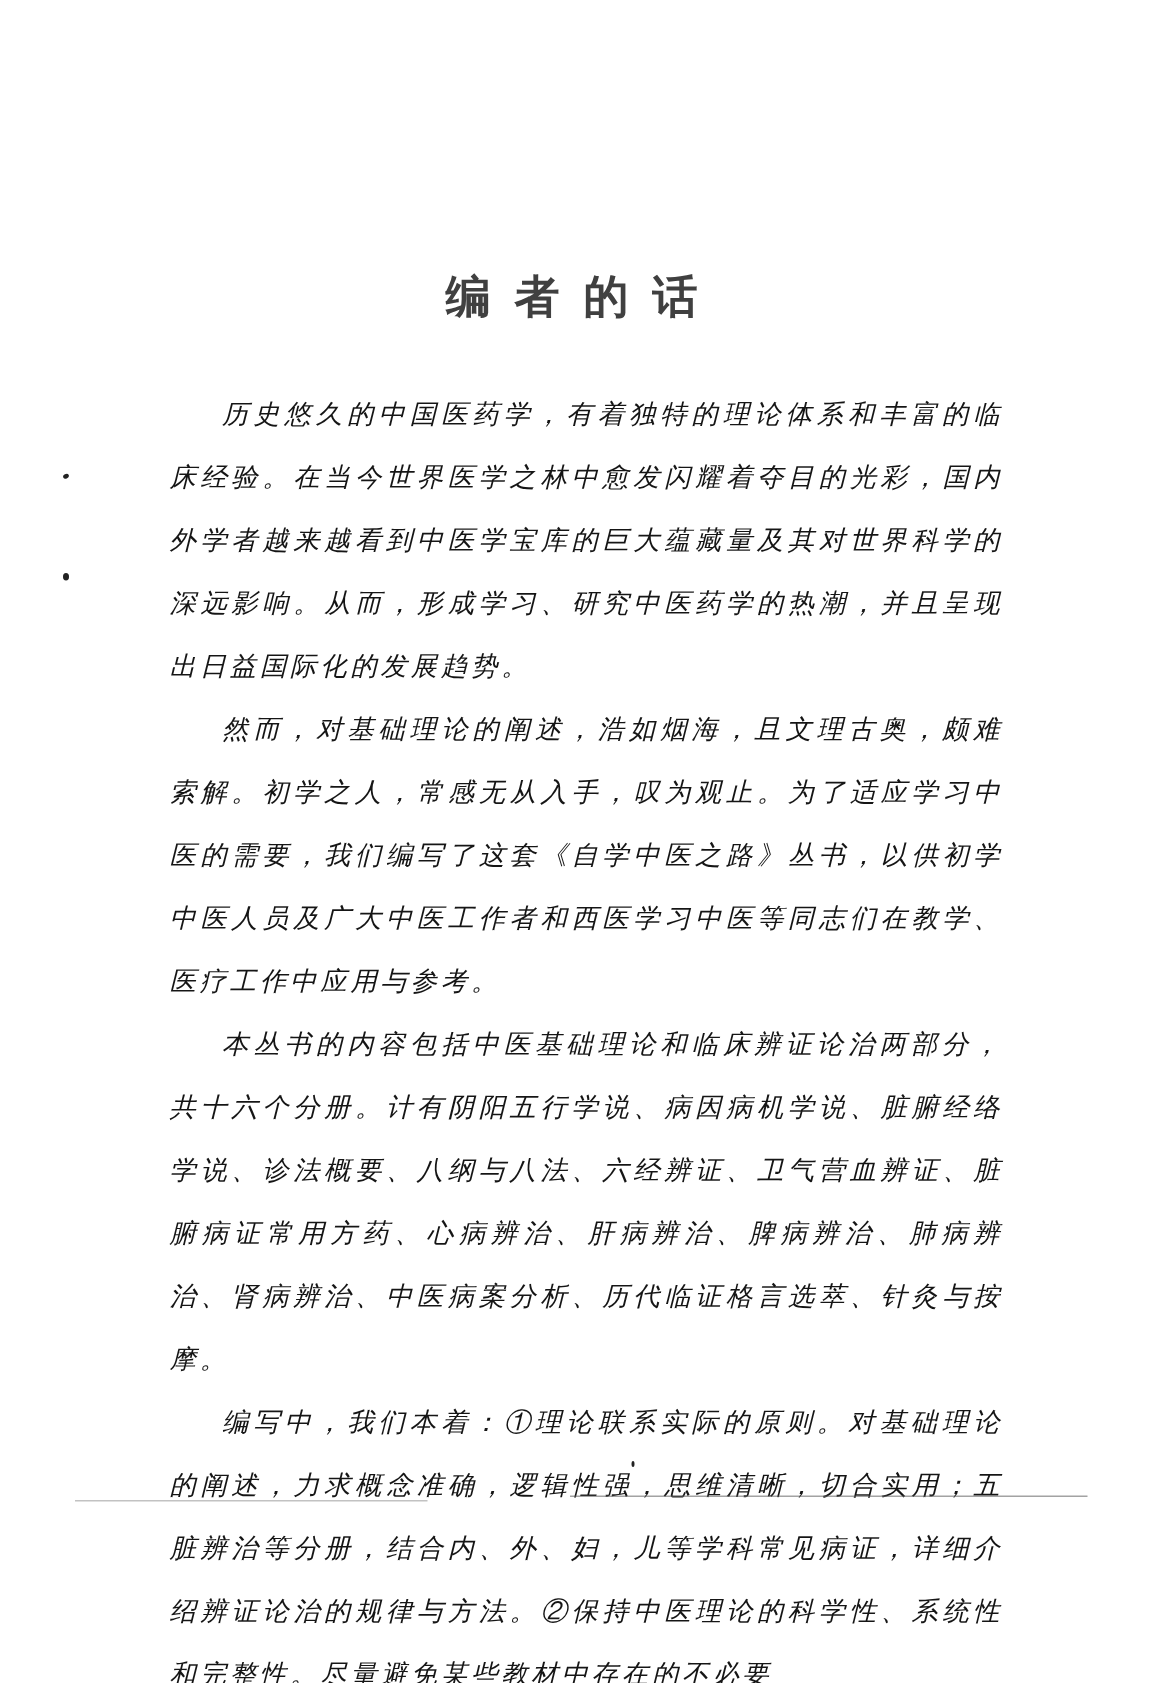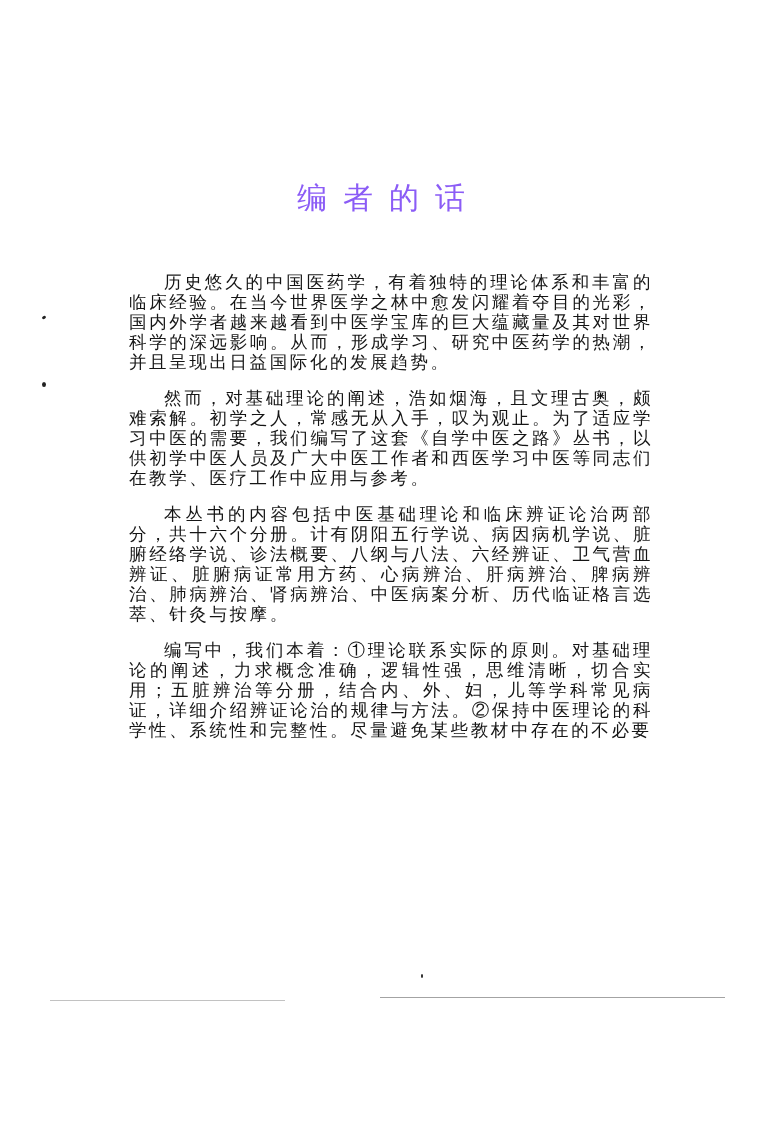--- a/index.html
+++ b/index.html
@@ -1,22 +1,22 @@
 <!DOCTYPE html>
 <html><head>
 <meta charset="utf-8">
 <style>
   html, body { margin:0; padding:0; background:#ffffff; }
   body { width:778px; height:1122px; position:relative; overflow:hidden;
          font-family:"DejaVu Serif", "Liberation Serif", serif; color:#151515; }
   .title { position:absolute; top:178px; left:0; width:778px; text-align:center;
-           font-size:30px; letter-spacing:16px; font-weight:normal; color:#8b5cf6; }
+           font-size:30px; letter-spacing:16px; font-weight:bold; color:#404040; }
   .body-text { position:absolute; left:113px; top:256px; width:556px; }
-  .para { margin:16px; font-size:17.5px; line-height:20px; letter-spacing:2.6px;
-          text-align:justify; text-indent:2em; }
+  .para { margin:0; font-size:17.5px; line-height:42px; letter-spacing:2.6px;
+          text-align:justify; text-indent:2em;font-style:italic; }
   .para:first-child { }
   .speck { position:absolute; background:#222; border-radius:50%; }
   .rule { position:absolute; height:1px; background:#999; opacity:0.6; }
 </style>
 </head>
 <body>
 
 <div>
   <div class="title">编者的话</div>
 

